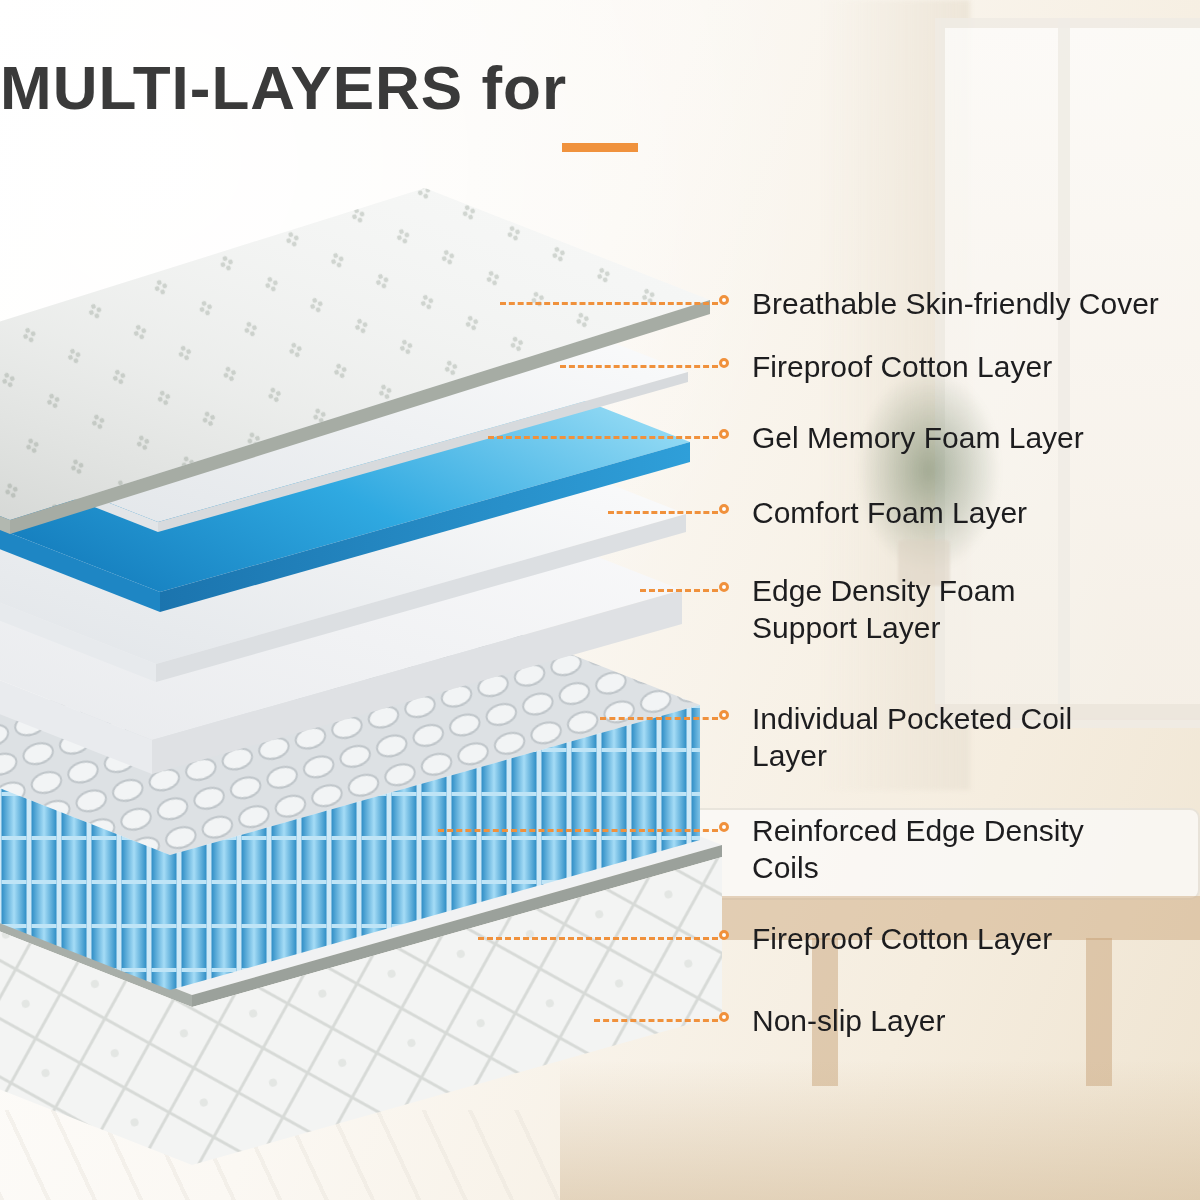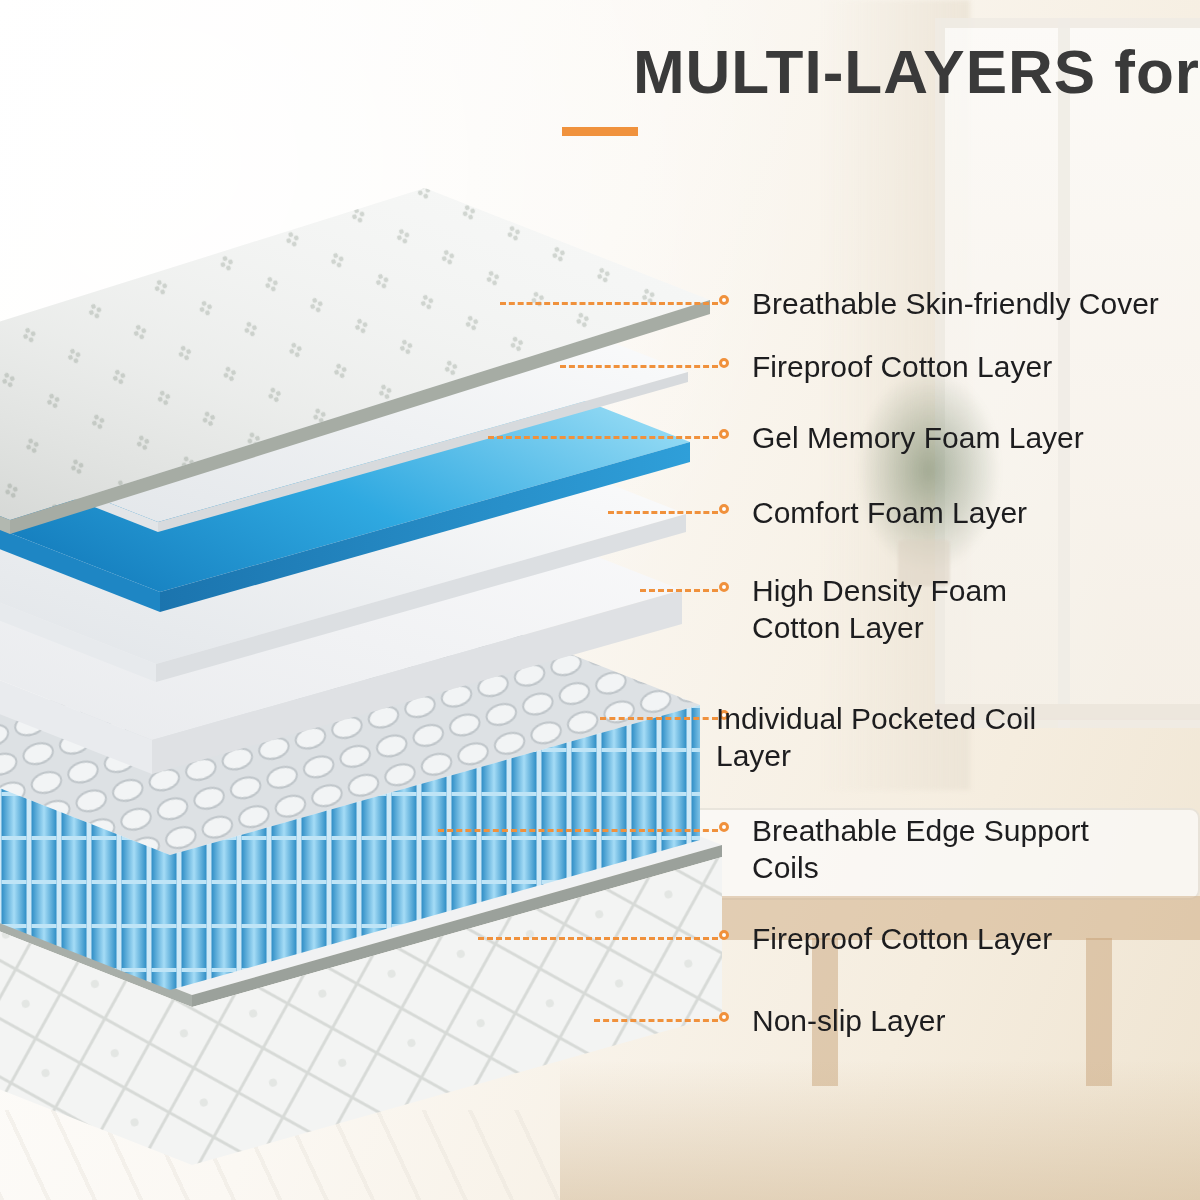--- a/index.html
+++ b/index.html
@@ -31,21 +31,21 @@
   .bg-leg-2 { left:1086px; top:938px; width:26px; height:148px; background:#c49c6f; opacity:.45; }
   .bg-floor { left:560px; top:1060px; width:640px; height:140px;
     background: linear-gradient(180deg, rgba(214,190,158,0), rgba(208,182,146,.5)); }
   .bg-tilefloor { left:0; bottom:0; width:560px; height:90px; opacity:.45;
     background: repeating-linear-gradient(65deg, rgba(226,221,212,.7) 0 4px, rgba(255,255,255,0) 4px 42px); }
 
   
   .mattress { position:absolute; left:0; top:0; z-index:2; pointer-events:none; }
 
   
-  .title-block { position:absolute; top:36px; left:0; width:100%; text-align:right; z-index:6; }
+  .title-block { position:absolute; top:52px; left:0; width:100%; text-align:left; z-index:6; }
   .t1 { font-size:62px; font-weight:700; color:#3a3a3a; letter-spacing:1px; }
   .t2 { font-size:63px; font-weight:700; color:#f0923d; letter-spacing:1px; margin-top:6px; }
   .t-underline { width:76px; height:9px; background:#f0923d; margin:20px auto 0; }
 
   
   .labels { position:absolute; inset:0; z-index:6; }
   .lrow { position:absolute; left:0; width:1200px; height:0; }
   .leader { position:absolute; top:17px; border-top:3px dashed #f0913c; }
   .dot { position:absolute; top:10px; width:10px; height:10px; background:#ffffff;
     border:3px solid #f0913c; border-radius:50%; }
@@ -204,33 +204,33 @@
 
     <div class="lrow" style="top:494px">
       <div class="leader" style="left:608px;width:110px"></div>
       <span class="dot" style="left:719px"></span>
       <div class="ltext nw" style="left:752px;width:452px">Comfort Foam Layer</div>
     </div>
 
     <div class="lrow" style="top:572px">
       <div class="leader" style="left:640px;width:78px"></div>
       <span class="dot" style="left:719px"></span>
-      <div class="ltext" style="left:752px;width:310px">High Density Foam Cotton Layer</div>
+      <div class="ltext" style="left:752px;width:310px">Edge Density Foam Support Layer</div>
     </div>
 
     <div class="lrow" style="top:700px">
       <div class="leader" style="left:600px;width:118px"></div>
       <span class="dot" style="left:719px"></span>
-      <div class="ltext" style="left:716px;width:400px">Individual Pocketed Coil Layer</div>
+      <div class="ltext" style="left:752px;width:400px">Individual Pocketed Coil Layer</div>
     </div>
 
     <div class="lrow" style="top:812px">
       <div class="leader" style="left:438px;width:280px"></div>
       <span class="dot" style="left:719px"></span>
-      <div class="ltext" style="left:752px;width:390px">Breathable Edge Support Coils</div>
+      <div class="ltext" style="left:752px;width:390px">Reinforced Edge Density Coils</div>
     </div>
 
     <div class="lrow" style="top:920px">
       <div class="leader" style="left:478px;width:240px"></div>
       <span class="dot" style="left:719px"></span>
       <div class="ltext nw" style="left:752px;width:452px">Fireproof Cotton Layer</div>
     </div>
 
     <div class="lrow" style="top:1002px">
       <div class="leader" style="left:594px;width:124px"></div>

